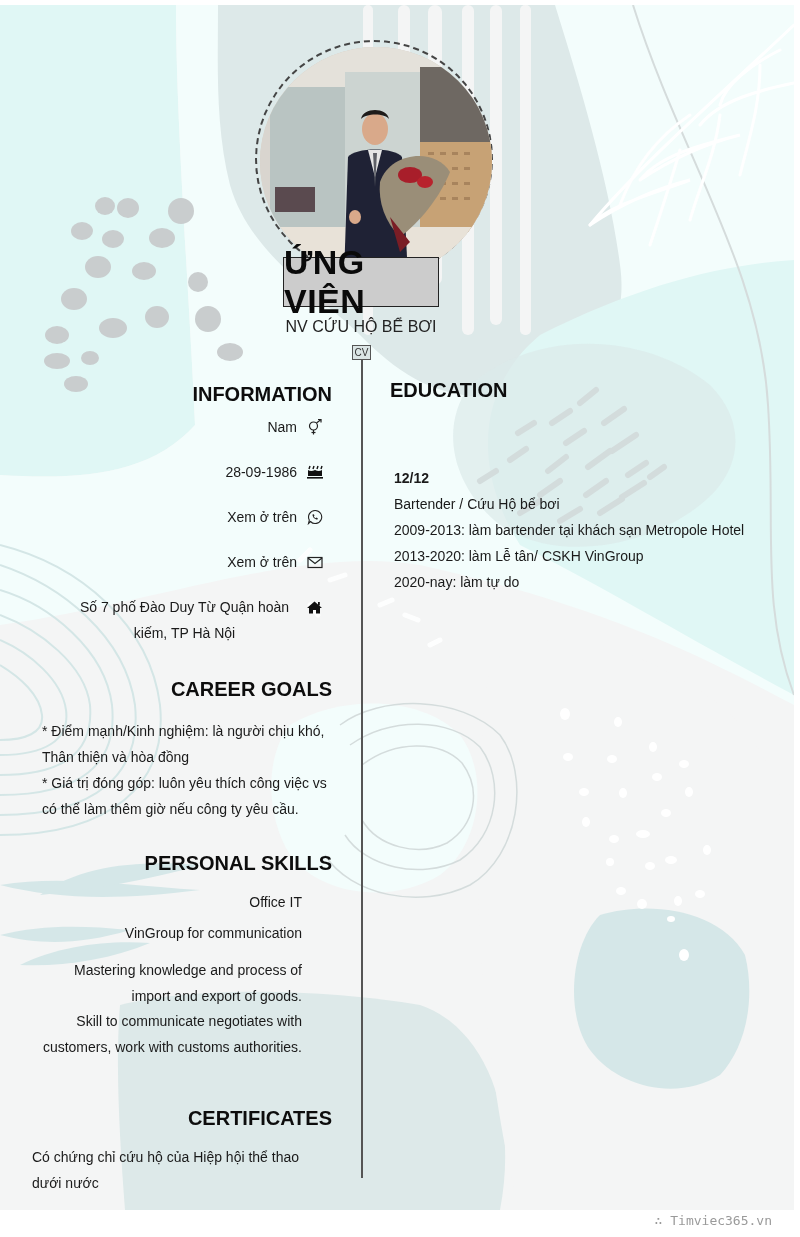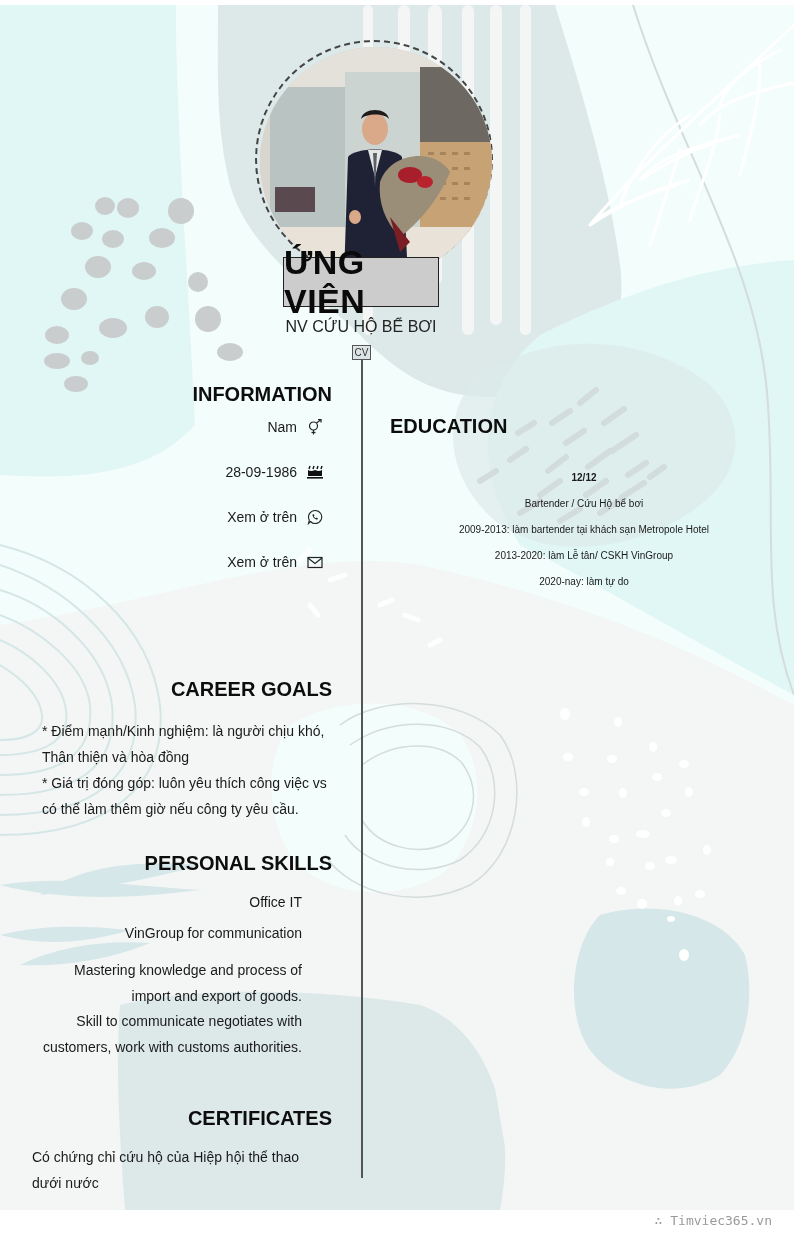--- a/index.html
+++ b/index.html
@@ -51,21 +51,21 @@
     font-size: 14px; line-height: 26px; color: #1a1a1a;
   }
   .info-row .txt { text-align: center; }
   .info-row .ico { width: 35px; height: 26px; display: flex; align-items: center; justify-content: center; margin-left: 0px; flex-shrink: 0; }
 
   .para {
     position: absolute; font-size: 14px; line-height: 26px; color: #1a1a1a;
   }
   .skill { position: absolute; right: 492px; text-align: right; font-size: 14px; line-height: 26px; color: #1a1a1a; }
 
-  .edu-block { position: absolute; left: 394px; top: 460px; width: 380px; font-size: 10px; line-height: 26px; color: #1a1a1a; text-align: center; }
+  .edu-block { position: absolute; left: 394px; top: 460px; width: 380px; font-size: 14px; line-height: 26px; color: #1a1a1a; }
   .edu-block .bold { font-weight: bold; }
 
   .footer-brand {
     position: absolute; right: 28px; top: 1213px; font-family: "DejaVu Sans Mono", "Liberation Mono", monospace;
     font-size: 13px; color: #9a9a9a;
   }
 </style>
 </head>
 <body>
 
@@ -303,35 +303,44 @@
   <div class="info-row" style="top:544px;">
     <span class="txt">Xem ở trên</span>
     <span class="ico">
       <svg width="16" height="13" viewBox="0 0 16 13">
           <rect x="1" y="1.5" width="14" height="10" fill="none" stroke="#222" stroke-width="1.2"></rect>
           <path d="M1 2 L8 7.5 L15 2" fill="none" stroke="#222" stroke-width="1.2"></path>
         </svg>
     </span>
   </div>
 
+  <div class="info-row" style="top:589px; width:260px;">
+    <span class="txt">Số 7 phố Đào Duy Từ Quận hoàn kiếm, TP Hà Nội</span>
+    <span class="ico">
+      <svg width="15" height="13" viewBox="0 0 15 13">
+          <path d="M7.5 0.5 L15 7 L13 7 L13 12.5 L9 12.5 L9 9 L6 9 L6 12.5 L2 12.5 L2 7 L0 7 Z" fill="#111"></path>
+          <rect x="11" y="1" width="1.8" height="3.5" fill="#111"></rect>
+        </svg>
+    </span>
+  </div>
 
   <div class="section-title left-title" style="top:672px;">CAREER GOALS</div>
   <div class="para" style="top:713px; right:462px; width:290px;">* Điểm mạnh/Kinh nghiệm: là người chịu khó, Thân thiện và hòa đồng</div>
   <div class="para" style="top:765px; right:462px; width:290px;">* Giá trị đóng góp: luôn yêu thích công việc vs có thể làm thêm giờ nếu công ty yêu cầu.</div>
 
   <div class="section-title left-title" style="top:846px;padding-left:14px;">PERSONAL SKILLS</div>
   <div class="skill" style="top:884px; width:270px;">Office IT</div>
   <div class="skill" style="top:915px; width:270px;">VinGroup for communication</div>
   <div class="skill" style="top:952px; width:240px;">Mastering knowledge and process of import and export of goods.</div>
   <div class="skill" style="top:1003px; width:270px;">Skill to communicate negotiates with customers, work with customs authorities.</div>
 
   <div class="section-title left-title" style="top:1101px;">CERTIFICATES</div>
   <div class="para" style="top:1139px; right:462px; width:300px;">Có chứng chỉ cứu hộ của Hiệp hội thể thao dưới nước</div>
 
-  <div class="section-title" style="left:390px; top:409px;">EDUCATION</div>
+  <div class="section-title" style="left:390px; top:373px;">EDUCATION</div>
   <div class="edu-block">
     <div class="bold">12/12</div>
     <div>Bartender / Cứu Hộ bể bơi</div>
     <div>2009-2013: làm bartender tại khách sạn Metropole Hotel</div>
     <div>2013-2020: làm Lễ tân/ CSKH VinGroup</div>
     <div>2020-nay: làm tự do</div>
   </div>
 </div>
 
 <div class="footer-brand">∴ Timviec365.vn</div>

